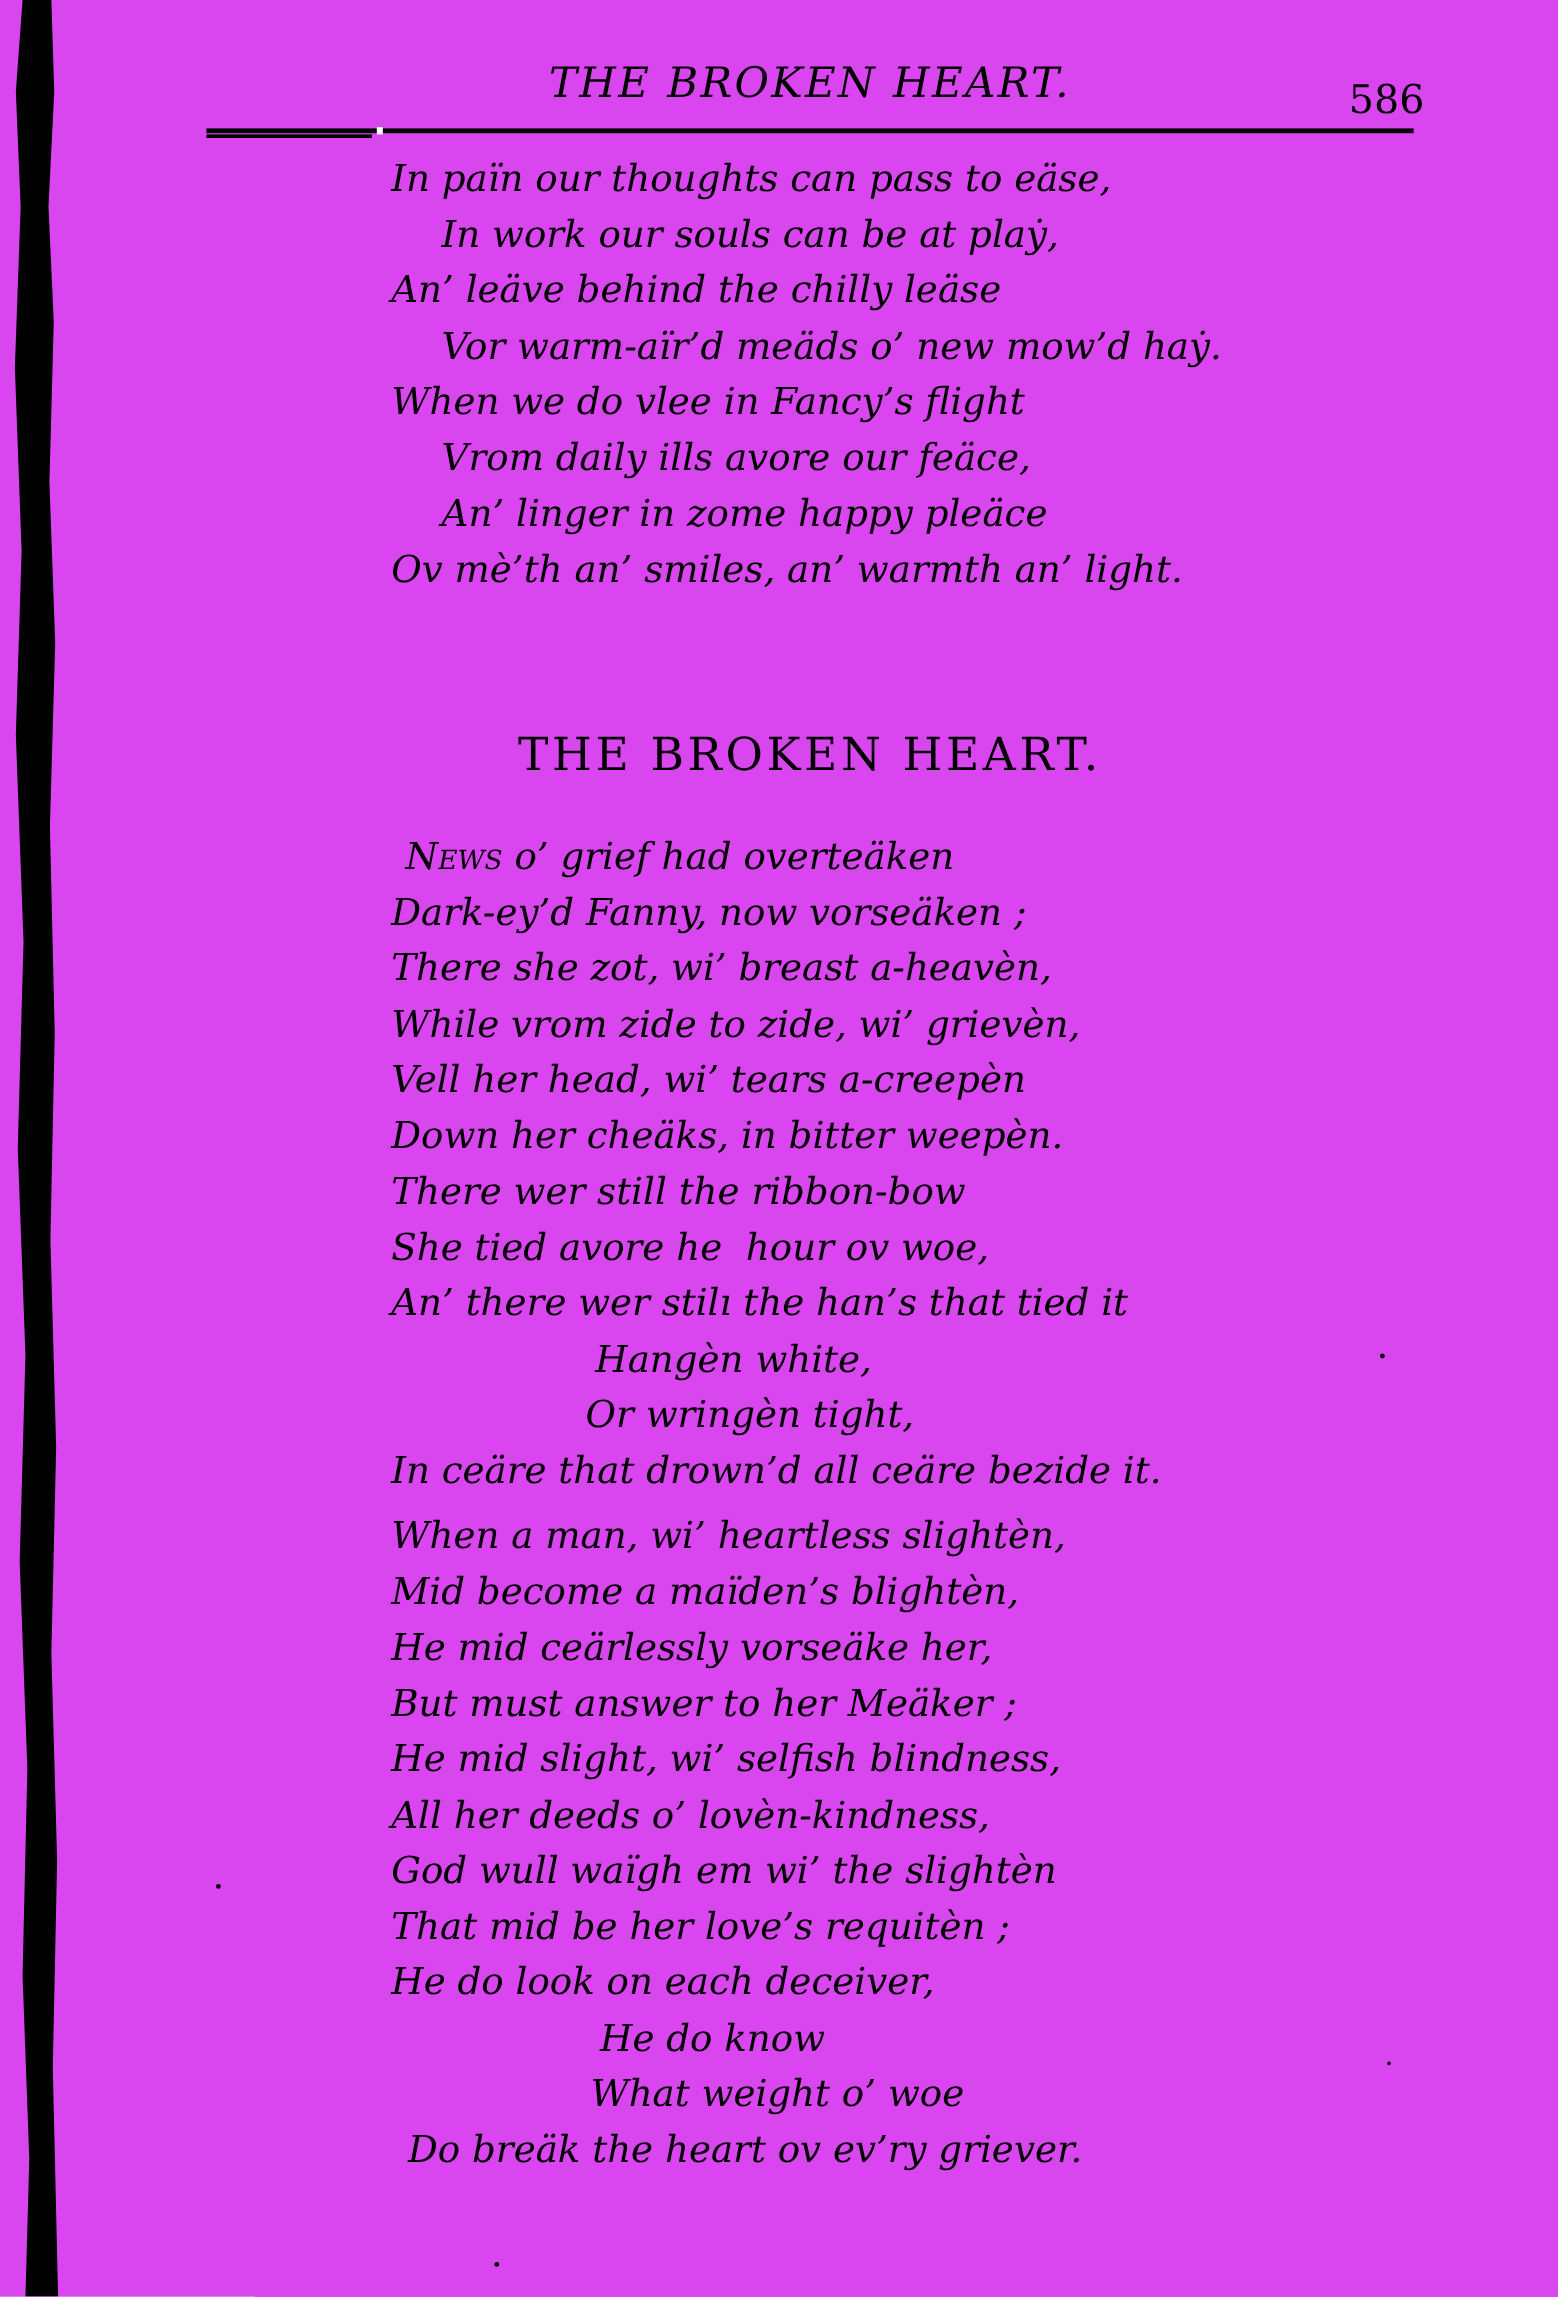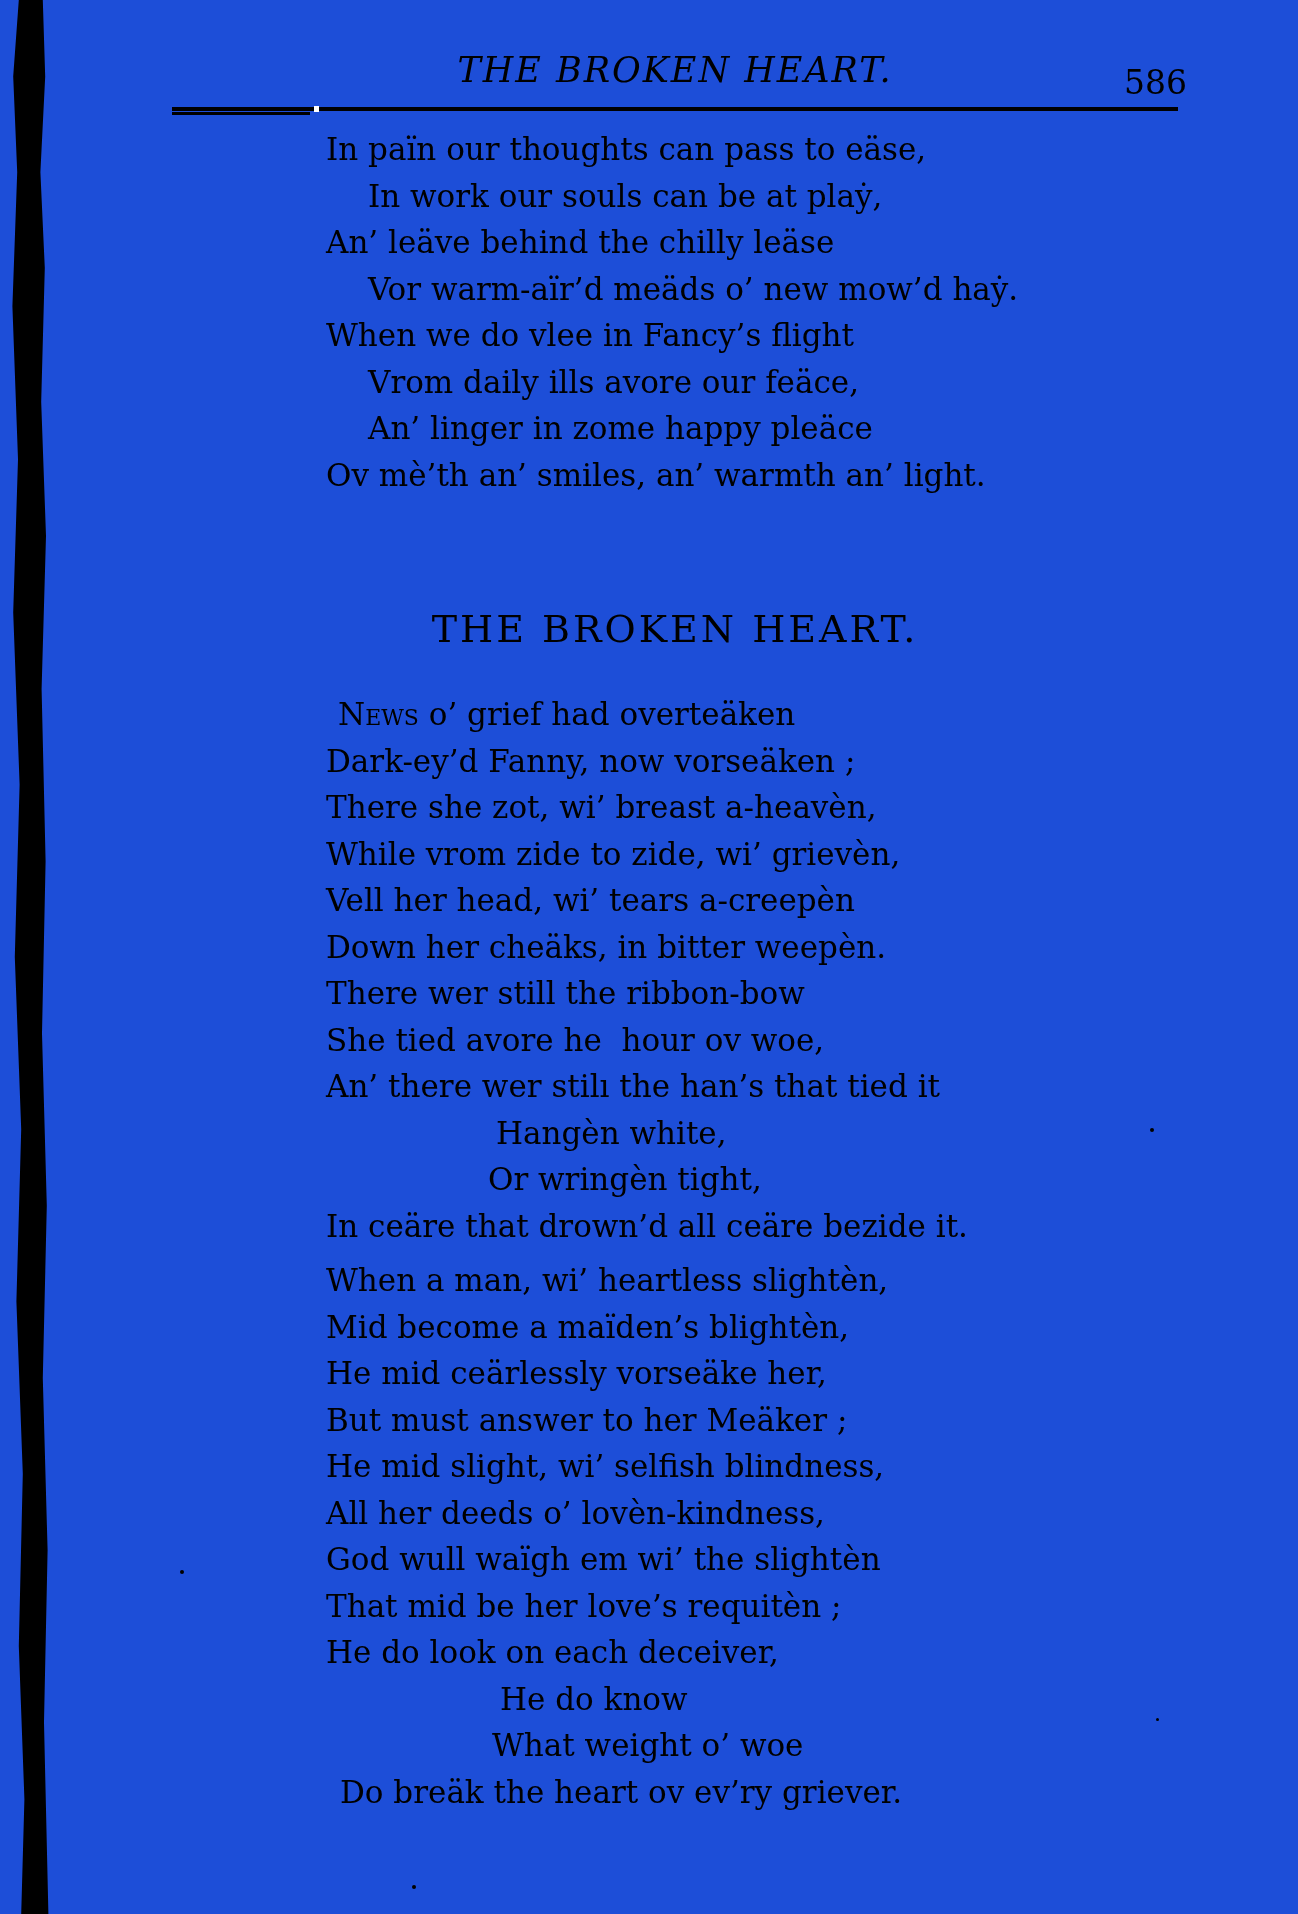--- a/index.html
+++ b/index.html
@@ -6,21 +6,21 @@
   body {
     width: 1298px; height: 1914px;
     background: #ffffff;
     font-family: "DejaVu Serif", serif;
     color: #000;
     position: relative;
     overflow: hidden;
   }
   #scan-page {
     position: absolute; inset: 0;
-    background: #1d4ed8;
+    background: #d946ef;
   }
   
   #binding {
     position: absolute; left: 10px; top: 0;
     width: 40px; height: 1914px;
     background: #000;
     clip-path: polygon(
       22% 0%, 82% 0%, 88% 4%, 76% 9%, 87% 14%, 78% 21%, 90% 28%,
       79% 36%, 89% 45%, 80% 54%, 92% 63%, 82% 72%, 94% 81%, 85% 90%,
       96% 100%, 28% 100%, 36% 94%, 22% 86%, 32% 77%, 16% 68%,
@@ -61,20 +61,21 @@
   #poem-title {
     top: 610px;
     font-size: 38px;
     letter-spacing: 3px;
     white-space: pre;
   }
   .stanza {
     position: absolute; left: 326px;
     font-size: 31px; line-height: 46.5px;
     white-space: pre;
+    font-style: italic;
   }
   #stanza-1 { top: 126px; }
   #stanza-2 { top: 691px; }
   #stanza-3 { top: 1257px; }
   .poem-line { height: 46.5px; }
   .lead-smallcaps { font-variant: small-caps; margin-left: 12px; }
 </style>
 </head>
 <body>
 

